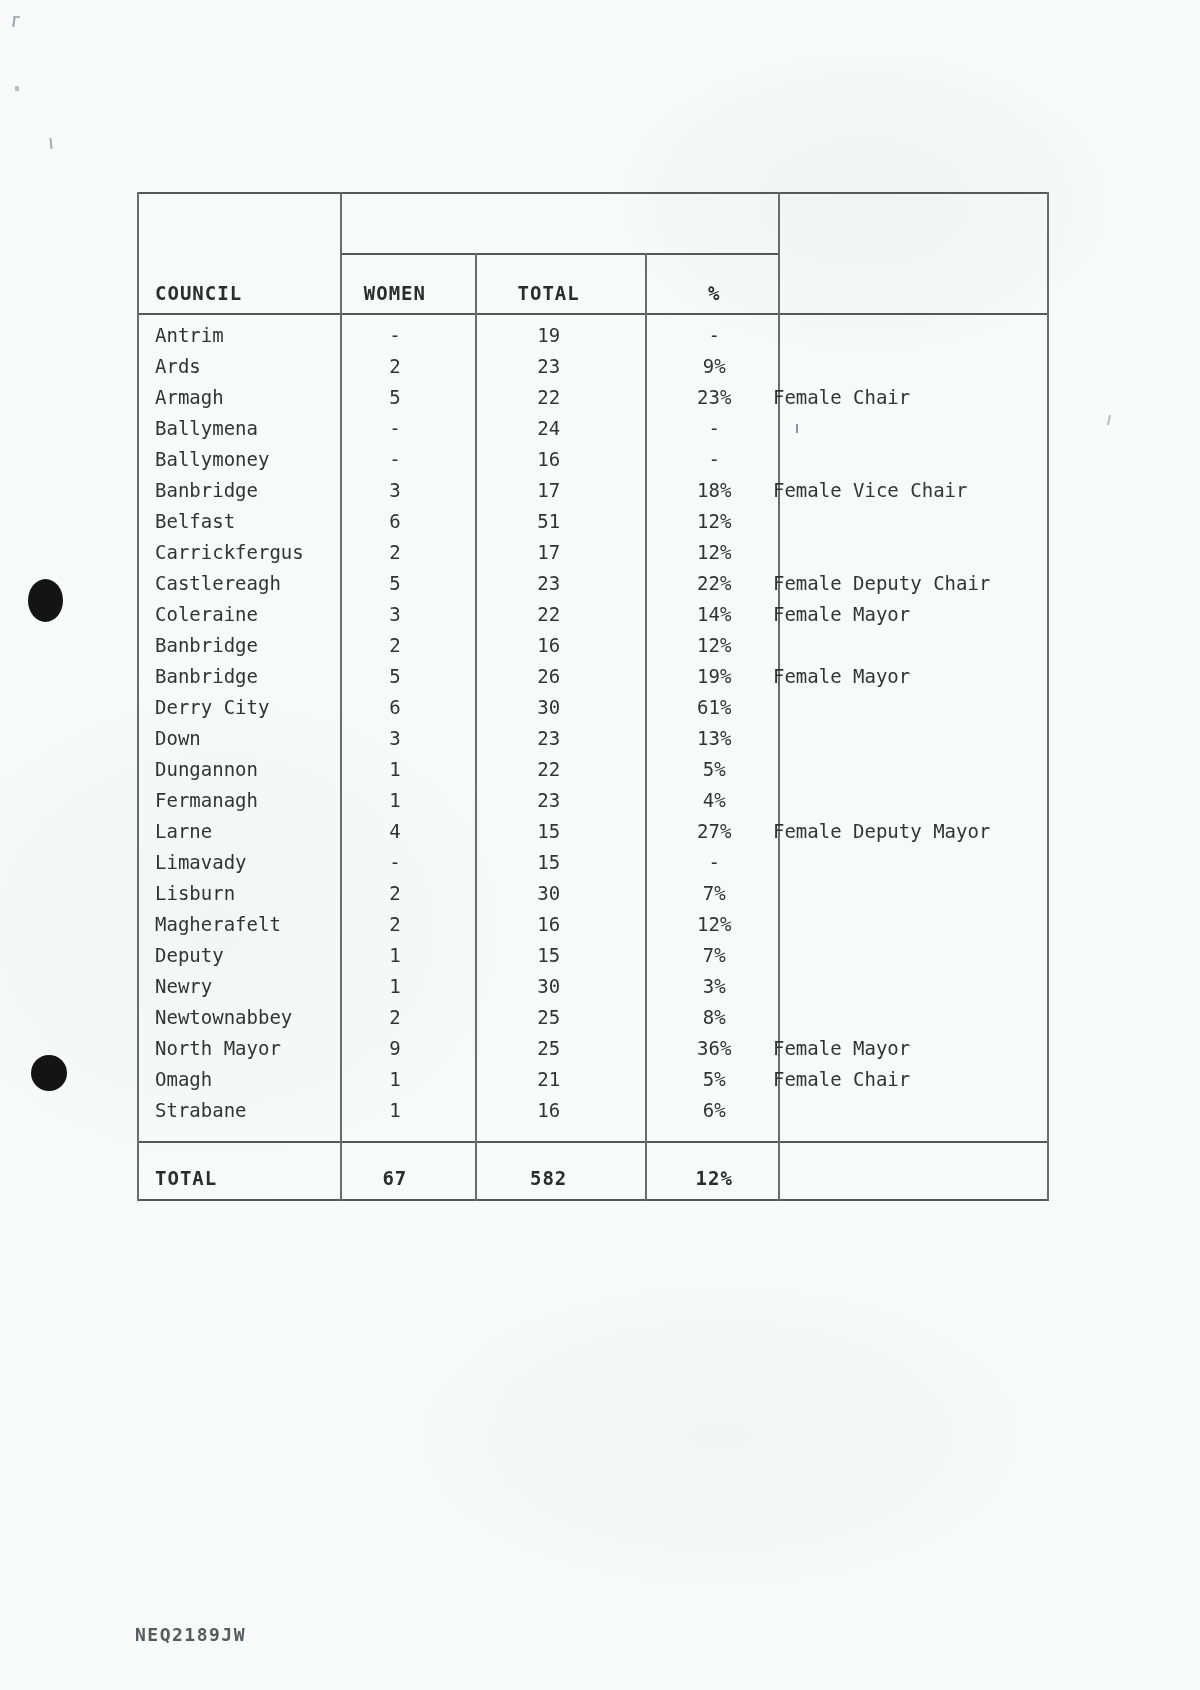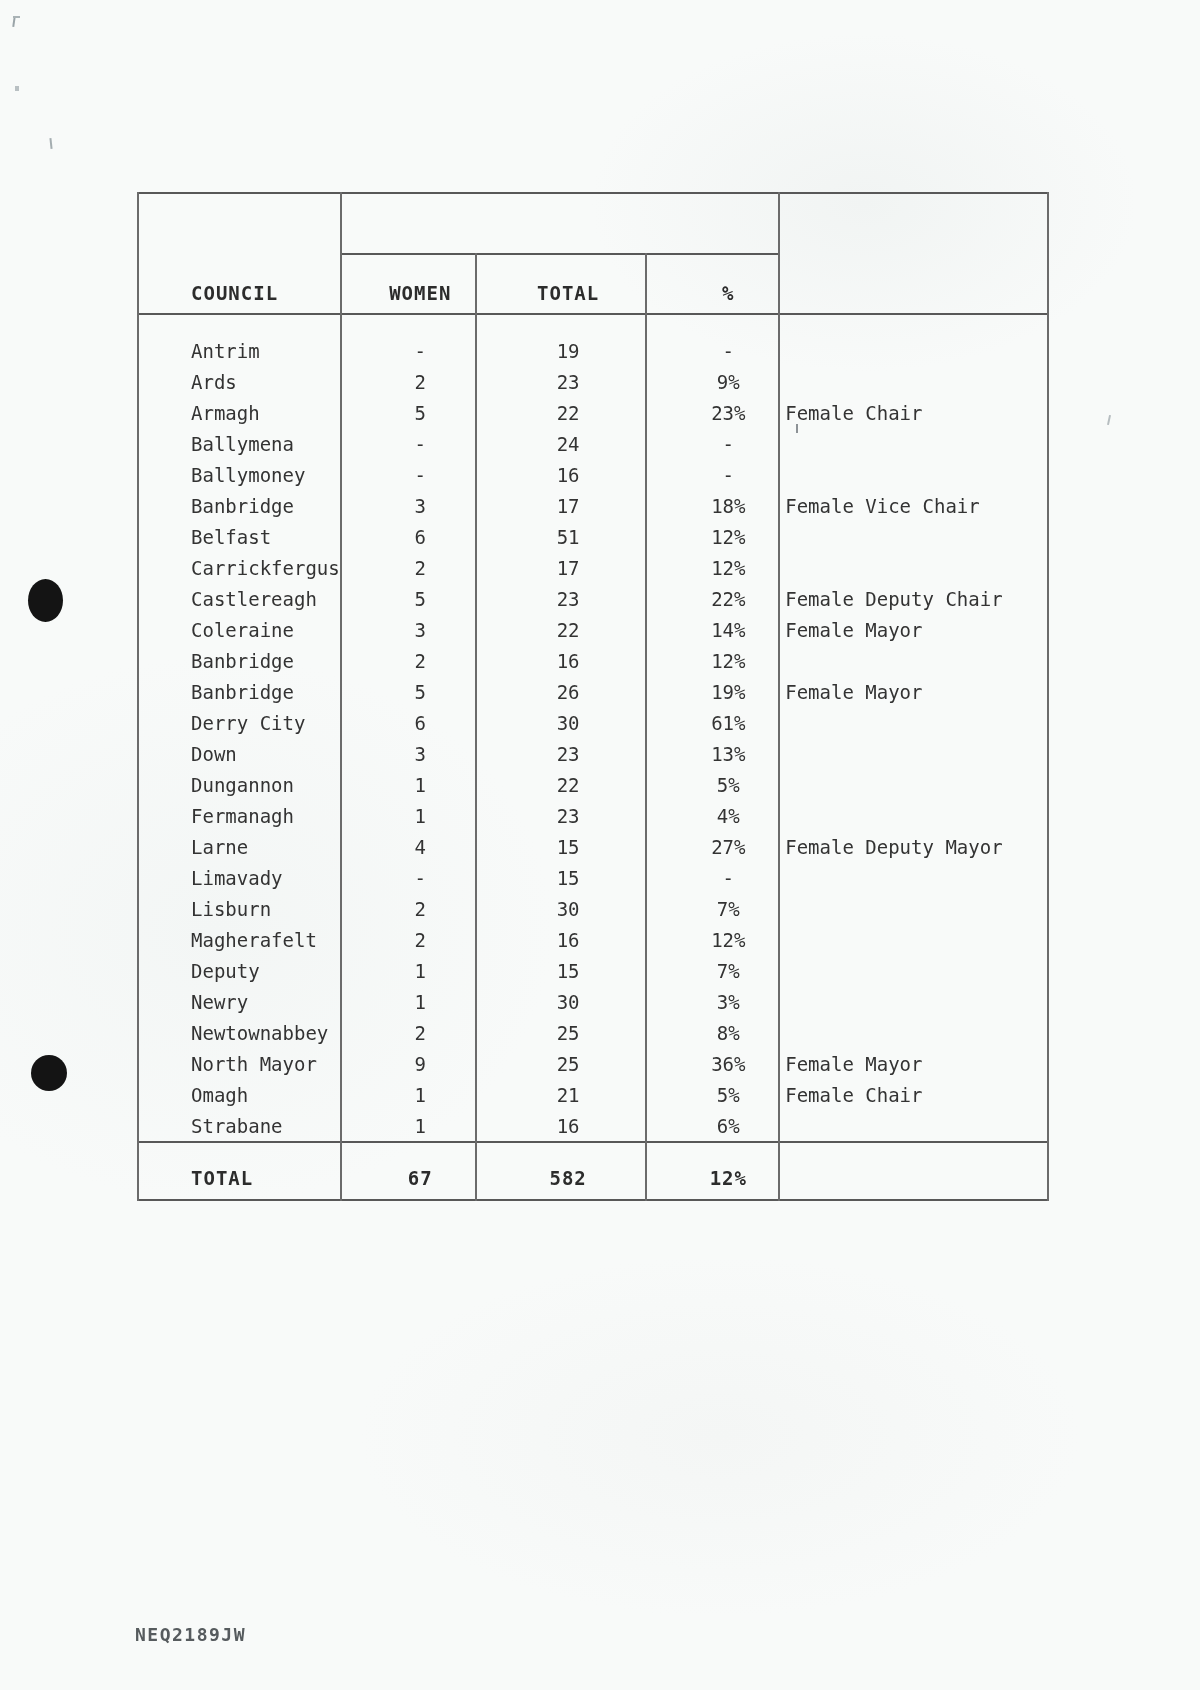--- a/index.html
+++ b/index.html
@@ -34,28 +34,28 @@
   .v-right{left:910px;top:0;height:1009px;}
   
   .group-header{
     position:absolute;left:203px;top:20px;width:438px;
     text-align:center;font-size:19px;font-weight:bold;color:#2c2c2c;
     letter-spacing:1px;
   }
   .col-headers{position:absolute;left:0;top:90px;width:912px;display:flex;
     font-size:19px;font-weight:bold;color:#2c2c2c;letter-spacing:1px;}
   
-  .c-council{width:216px;box-sizing:border-box;padding-left:18px;text-align:left;margin-left:36px;}
+  .c-council{width:216px;box-sizing:border-box;padding-left:18px;text-align:left;}
   .c-women{width:135px;box-sizing:border-box;text-align:center;padding-right:20px;}
   .c-total{width:170px;box-sizing:border-box;text-align:center;}
   .c-pct{width:133px;box-sizing:border-box;text-align:center;padding-left:44px;}
   .c-note{width:311px;box-sizing:border-box;padding-left:17px;text-align:left;}
   
   .rows{position:absolute;left:0;top:123px;width:912px;height:826px;
-    box-sizing:border-box;padding-top:20px;}
+    box-sizing:border-box;padding-top:4px;}
   .row{display:flex;height:31px;align-items:center;font-size:19px;color:#333;}
   
   .total-row{position:absolute;left:0;top:951px;width:912px;height:56px;
     box-sizing:border-box;padding-top:14px;display:flex;align-items:center;
     font-size:19px;font-weight:bold;color:#2c2c2c;letter-spacing:1px;}
   
   .punch-dot{position:absolute;background:#141414;border-radius:50%;}
   .dot-1{left:28px;top:579px;width:35px;height:43px;}
   .dot-2{left:31px;top:1055px;width:36px;height:36px;}
   .footer-ref{position:absolute;left:135px;top:1624px;font-size:18px;

